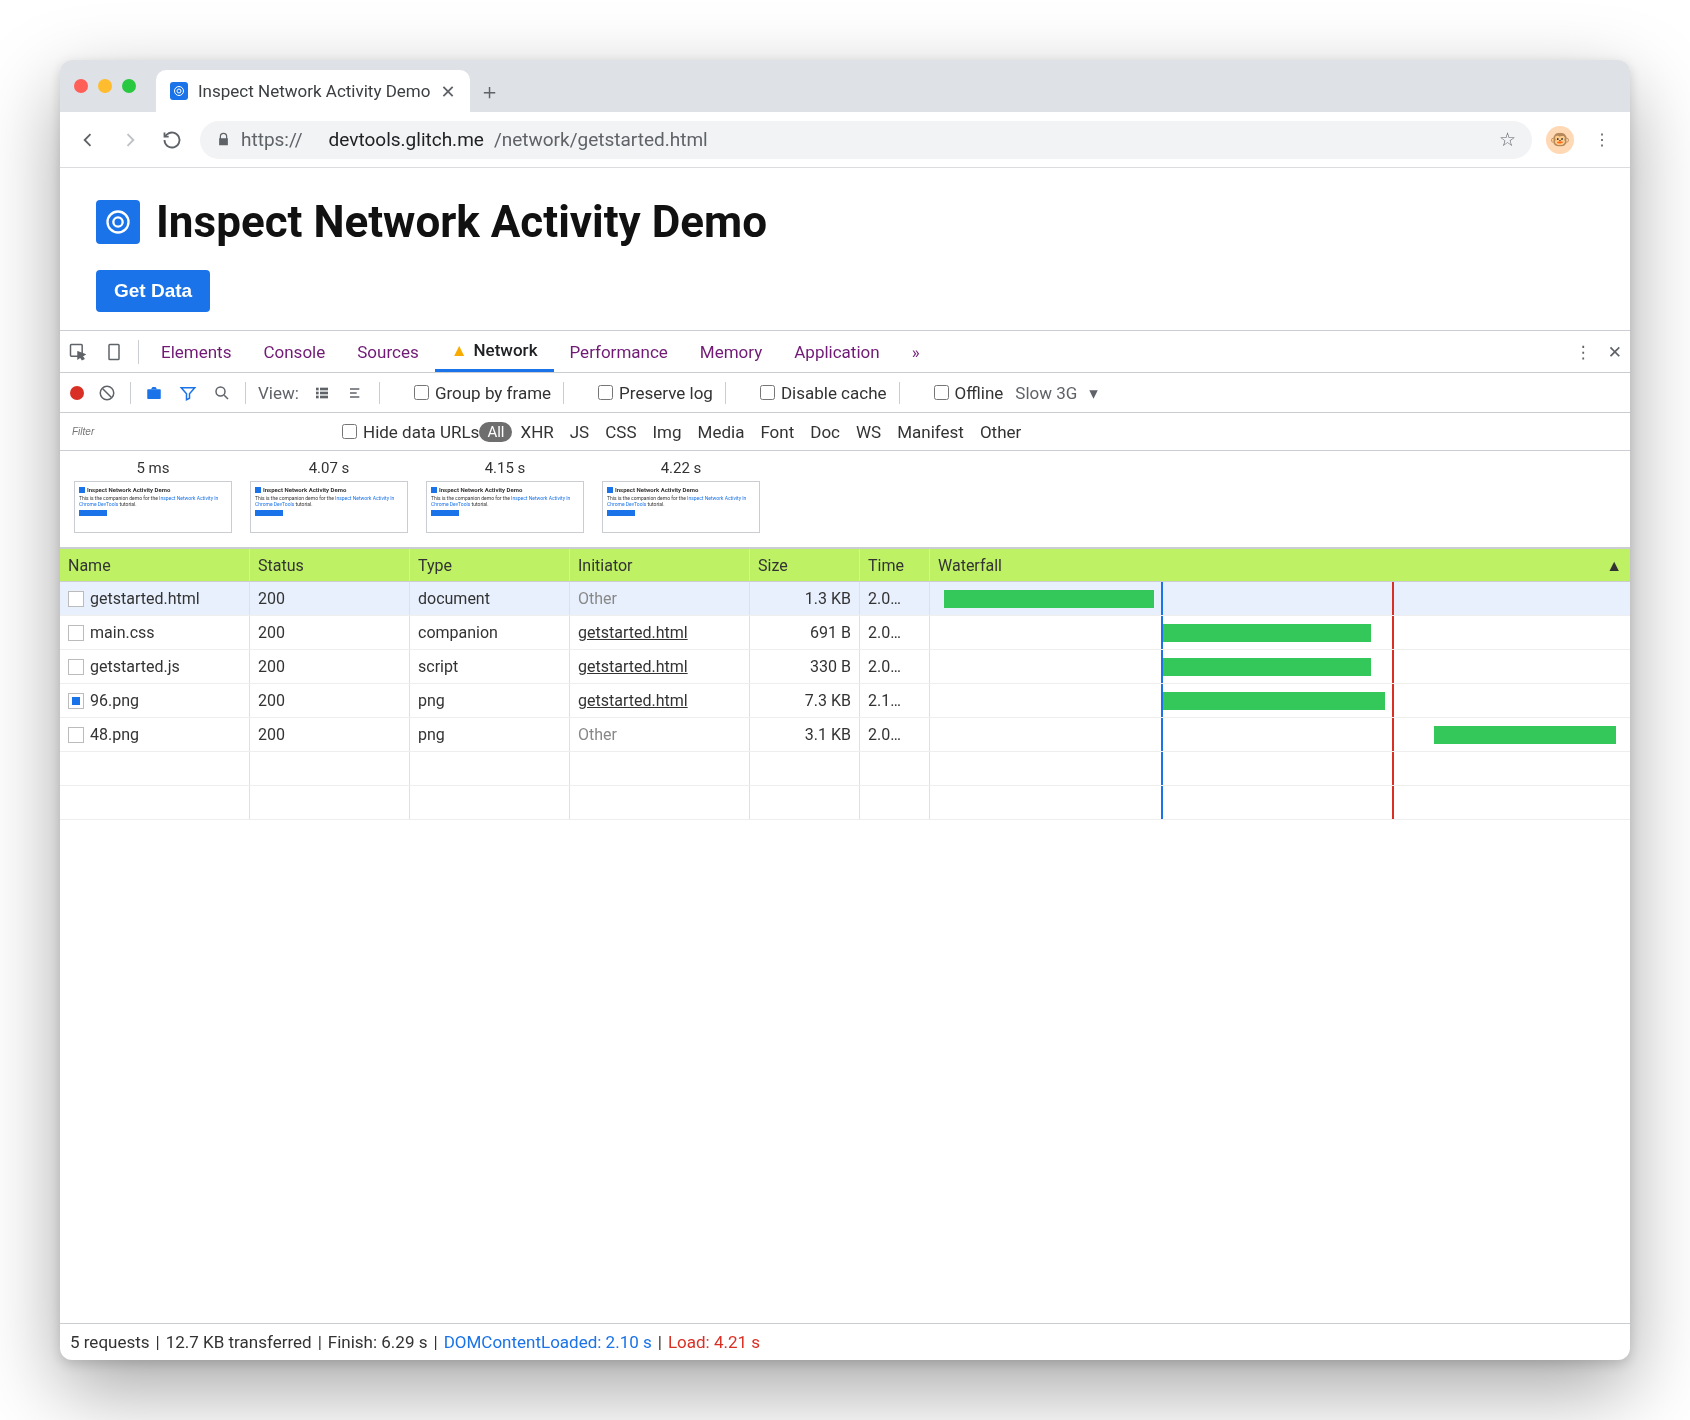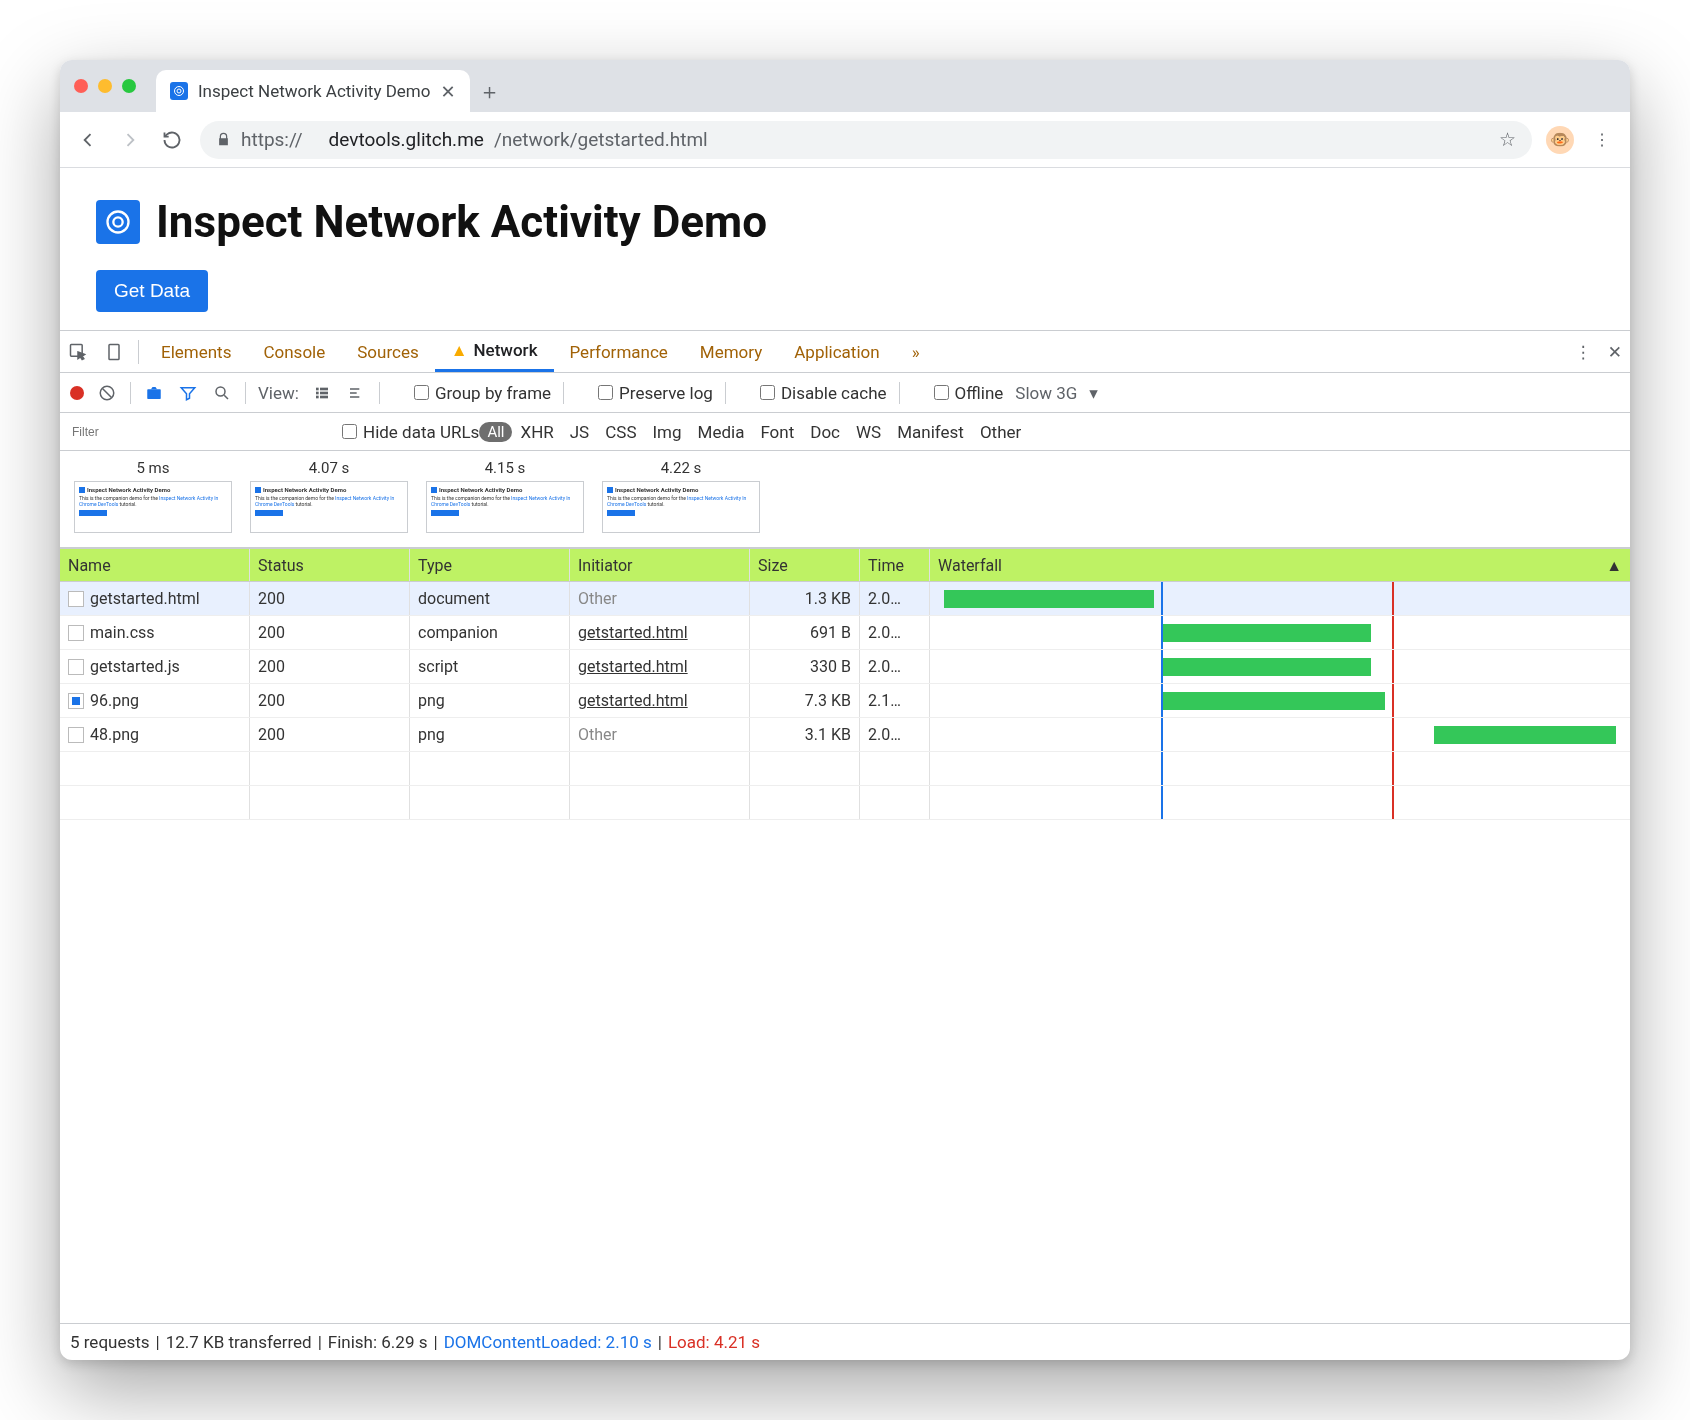--- a/index.html
+++ b/index.html
@@ -26,40 +26,40 @@
 .omnibox .domain { color: #202124; margin-left: 16px; }
 .star { color: #5f6368; }
 .avatar { width: 28px; height: 28px; border-radius: 50%; background: #ffd8b5; display: flex; align-items: center; justify-content: center; font-size: 16px; }
 
 
 .page { padding: 28px 36px 18px 36px; }
 .page h1 { font-size: 44px; font-weight: 700; color: #111; display: flex; align-items: center; gap: 16px; }
 .page .logo { width: 44px; height: 44px; background: #1a73e8; border-radius: 4px; display: flex; align-items: center; justify-content: center; }
 .page p { font-size: 23px; color: #202124; margin-top: 26px; }
 .page a { color: #1a73e8; text-decoration: underline; font-weight: 600; }
-.btn { margin-top: 22px; background: #1a73e8; color: #fff; border: none; border-radius: 4px; padding: 10px 18px; font-size: 19px; font-weight: 400; cursor: pointer; }
+.btn { margin-top: 22px; background: #1a73e8; color: #fff; border: none; border-radius: 4px; padding: 10px 18px; font-size: 19px; font-weight: 700; cursor: pointer; }
 
 
 .devtools { flex: 1; display: flex; flex-direction: column; border-top: 1px solid #cacdd1; font-size: 17px; color: #333; }
 .dt-tabs { display: flex; align-items: center; height: 42px; border-bottom: 1px solid #cacdd1; }
 .dt-tabs .sep { width: 1px; height: 24px; background: #cacdd1; margin: 0 6px; }
-.dt-tab { padding: 0 16px; height: 100%; display: flex; align-items: center; gap: 6px; color: #a16207; cursor: pointer; }
+.dt-tab { padding: 0 16px; height: 100%; display: flex; align-items: center; gap: 6px; color: #701a75; cursor: pointer; }
 .dt-tab.active { color: #202124; border-bottom: 3px solid #1a73e8; font-weight: 500; }
 .dt-icn { color: #5f6368; padding: 0 8px; }
 .dt-right { margin-left: auto; display: flex; align-items: center; }
 
 .dt-toolbar { display: flex; align-items: center; height: 40px; padding: 0 10px; gap: 12px; border-bottom: 1px solid #cacdd1; color: #5f6368; }
 .rec { width: 14px; height: 14px; border-radius: 50%; background: #d93025; }
 .tb-icn { display: flex; align-items: center; justify-content: center; width: 22px; }
 .tb-chk { display: flex; align-items: center; gap: 6px; color: #333; padding-left: 22px; }
 .tb-chk input { width: 15px; height: 15px; }
 .vsep { width: 1px; height: 22px; background: #cacdd1; }
 
 .dt-filter { display: flex; align-items: center; height: 38px; border-bottom: 1px solid #cacdd1; }
-.dt-filter input.f { border: none; padding: 0 12px; height: 100%; font-size: 12px; color: #14532d; width: 260px; outline: none; }
+.dt-filter input.f { border: none; padding: 0 12px; height: 100%; font-size: 10px; color: #14532d; width: 260px; outline: none; font-style: italic; }
 .pill { background: #6e6e6e; color: #fff; border-radius: 10px; padding: 1px 8px; font-size: 15px; }
 .ft-opt { padding: 0 8px; color: #333; cursor: pointer; }
 
 
 .filmstrip { display: flex; gap: 18px; padding: 8px 14px 14px 14px; border-bottom: 1px solid #cacdd1; }
 .frame { width: 158px; }
 .frame .t { text-align: center; font-size: 15px; color: #333; margin-bottom: 4px; }
 .frame .thumb { border: 1px solid #cacdd1; height: 52px; background: #fff; padding: 4px; font-size: 6px; color: #333; }
 .frame .thumb .bar { width: 28px; height: 6px; background: #1a73e8; margin-top: 3px; }
 

